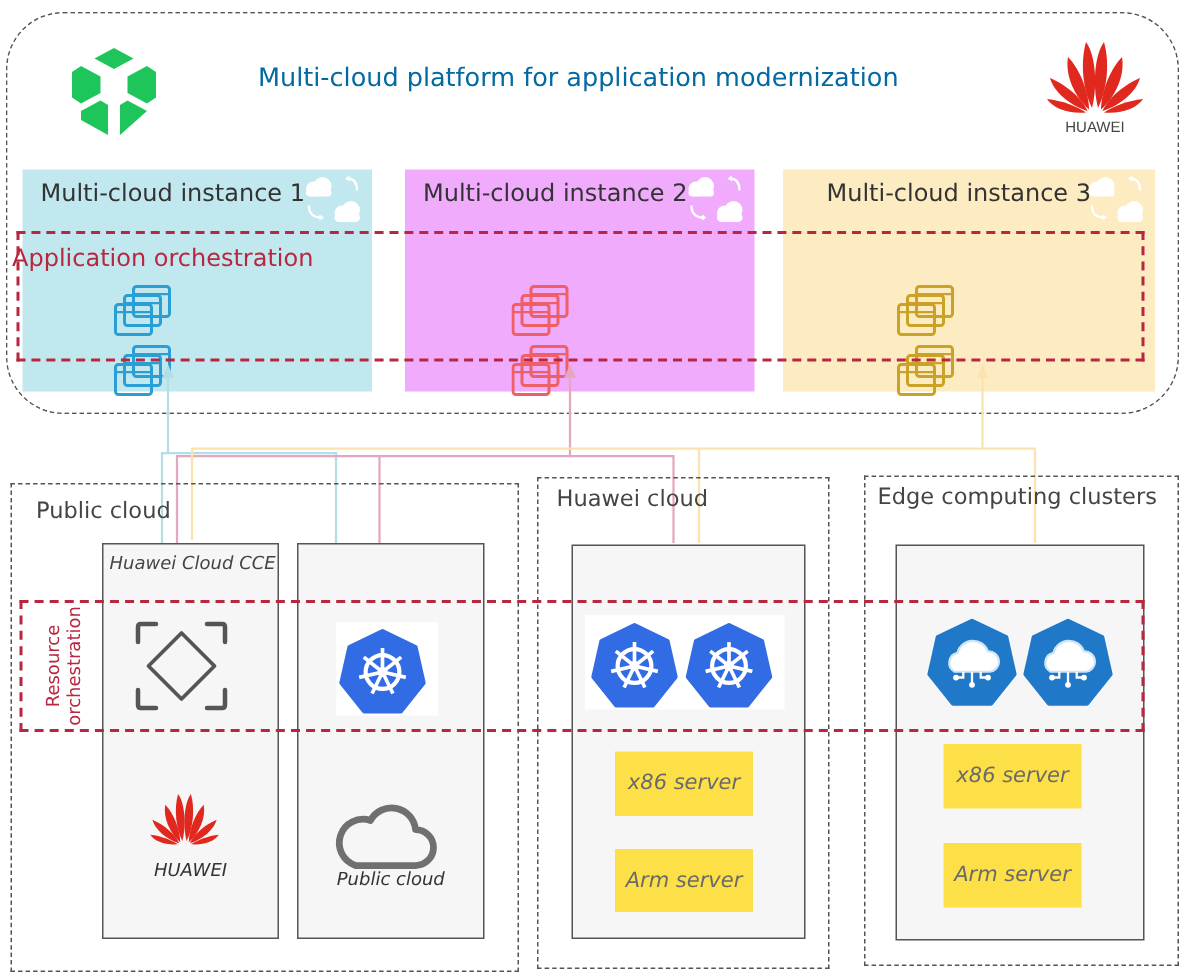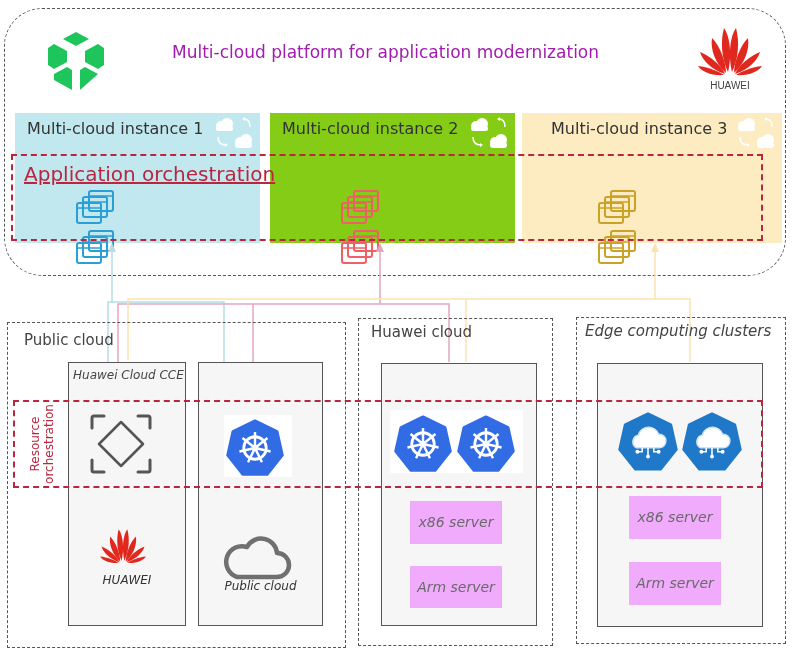--- a/index.html
+++ b/index.html
@@ -1,55 +1,55 @@
 <!DOCTYPE html>
 <html><head>
 <meta charset="utf-8">
 <style>
   html, body { margin: 0; padding: 0; background: #ffffff; }
   body { width: 792px; height: 653px; position: relative; overflow: hidden;
          font-family: "DejaVu Sans", "Liberation Sans", sans-serif; color: #333; }
   .abs { position: absolute; }
   #platform { left: 4px; top: 8px; width: 782px; height: 268px; border: 1.5px dashed #555;
               border-radius: 38px; box-sizing: border-box; }
-  #platform-title { left: 172px; top: 42px; font-size: 17px; color: #a21caf; white-space: nowrap; }
+  #platform-title { left: 172px; top: 42px; font-size: 17px; color: #0369a1; white-space: nowrap; }
   #logo-top { left: 45px; top: 28px; width: 62px; height: 66px; }
   #huawei-top { left: 694px; top: 22px; width: 72px; height: 72px; }
   #huawei-top .hw-text { position: absolute; left: 0; right: 0; top: 58px; text-align: center;
                           font-size: 10px; color: #444; font-family: "Liberation Sans", sans-serif; }
-  .instance { top: 113px; height: 130px; padding-left: 12px; }
+  .instance { top: 113px; height: 148px; }
   #inst1 { left: 15px; width: 233px; background: #c1e8ee; }
-  #inst2 { left: 270px; width: 233px; background: #84cc16; }
+  #inst2 { left: 270px; width: 233px; background: #f0abfc; }
   #inst3 { left: 522px; width: 248px; background: #fdebc2; }
   .inst-label { position: absolute; left: 12px; top: 6px; font-size: 16px; color: #333; white-space: nowrap; }
   #inst2 .inst-label { left: 12px; }
   #inst3 .inst-label { left: 12px; margin-left: 17px; }
   .sync-icon { position: absolute; right: 4px; top: 2px; width: 44px; height: 36px; }
   #app-orch { left: 11px; top: 154px; width: 752px; height: 87px; border: 2.5px dashed #b8263f;
               box-sizing: border-box; }
-  #app-orch-label { left: 24px; top: 162px; font-size: 20px; color: #b8263f; white-space: nowrap; text-decoration: underline; }
+  #app-orch-label { left: 8px; top: 162px; font-size: 16px; color: #b8263f; white-space: nowrap; }
   .app-icons { position: absolute; top: 190px; height: 42px; }
   .conn { position: absolute; }
   .region { border: 1.5px dashed #555; box-sizing: border-box; }
   #public { left: 7px; top: 322px; width: 339px; height: 326px; }
   #private { left: 358px; top: 318px; width: 195px; height: 328px; }
   #edge { left: 576px; top: 317px; width: 210px; height: 327px; }
   .region-label { position: absolute; font-size: 15px; color: #444; white-space: nowrap; }
   .panel { position: absolute; background: #f6f6f6; border: 1.5px solid #555; box-sizing: border-box; font-style: italic; }
   #cce { left: 68px; top: 362px; width: 118px; height: 264px; }
   #pubk8s { left: 198px; top: 362px; width: 125px; height: 264px; }
   #privpanel { left: 381px; top: 363px; width: 156px; height: 263px; }
   #edgepanel { left: 597px; top: 363px; width: 166px; height: 264px; }
   #cce-label { left: 4px; top: 5px; font-size: 12px; color: #444; white-space: nowrap; position: absolute; }
   #res-orch { left: 13px; top: 400px; width: 750px; height: 88px; border: 2.5px dashed #b8263f;
               box-sizing: border-box; }
   #res-orch-label { left: 22px; top: 405px; width: 40px; height: 78px; }
   #res-orch-label span { position: absolute; left: 50%; top: 50%; transform: translate(-50%,-50%) rotate(-90deg);
                          font-size: 12px; color: #b8263f; text-align: center; line-height: 14px; white-space: nowrap; display: block; }
-  .server { position: absolute; background: #f0abfc; color: #6a6a6a; font-size: 14px; text-align: center;
+  .server { position: absolute; background: #fde047; color: #6a6a6a; font-size: 14px; text-align: center;
             line-height: 19px; display: flex; flex-direction: column; justify-content: center; }
   .caption { position: absolute; font-size: 12px; color: #333; white-space: nowrap; text-align: center; }
 </style>
 </head>
 <body>
 
 <div id="platform" class="abs"></div>
 
 <svg id="logo-top" class="abs" viewBox="0 0 62 66">
   <polygon points="31,4 44,11 31,18 18,11" fill="#1ec55a"></polygon>
@@ -197,21 +197,21 @@
   <polygon points="655,243 651,252 659,252" fill="#fbe3b0"></polygon>
 </svg>
 
 <div id="public" class="abs region">
   <div class="region-label" style="left:16px;top:8px;">Public cloud</div>
 </div>
 <div id="private" class="abs region">
   <div class="region-label" style="left:12px;top:4px;">Huawei cloud</div>
 </div>
 <div id="edge" class="abs region">
-  <div class="region-label" style="left:8px;top:4px;font-style:italic;">Edge computing clusters</div>
+  <div class="region-label" style="left:8px;top:4px;">Edge computing clusters</div>
 </div>
 
 <div id="cce" class="panel">
   <div id="cce-label">Huawei Cloud CCE</div>
   <svg style="position:absolute;left:19px;top:49px;" width="66" height="64" viewBox="0 0 66 64">
     <g fill="none" stroke="#555" stroke-width="3" stroke-linecap="round">
       <path d="M4,16 V6 Q4,4 6,4 H16"></path>
         <path d="M50,4 H60 Q62,4 62,6 V16"></path>
       <path d="M4,48 V58 Q4,60 6,60 H16"></path>
         <path d="M50,60 H60 Q62,60 62,58 V48"></path>

